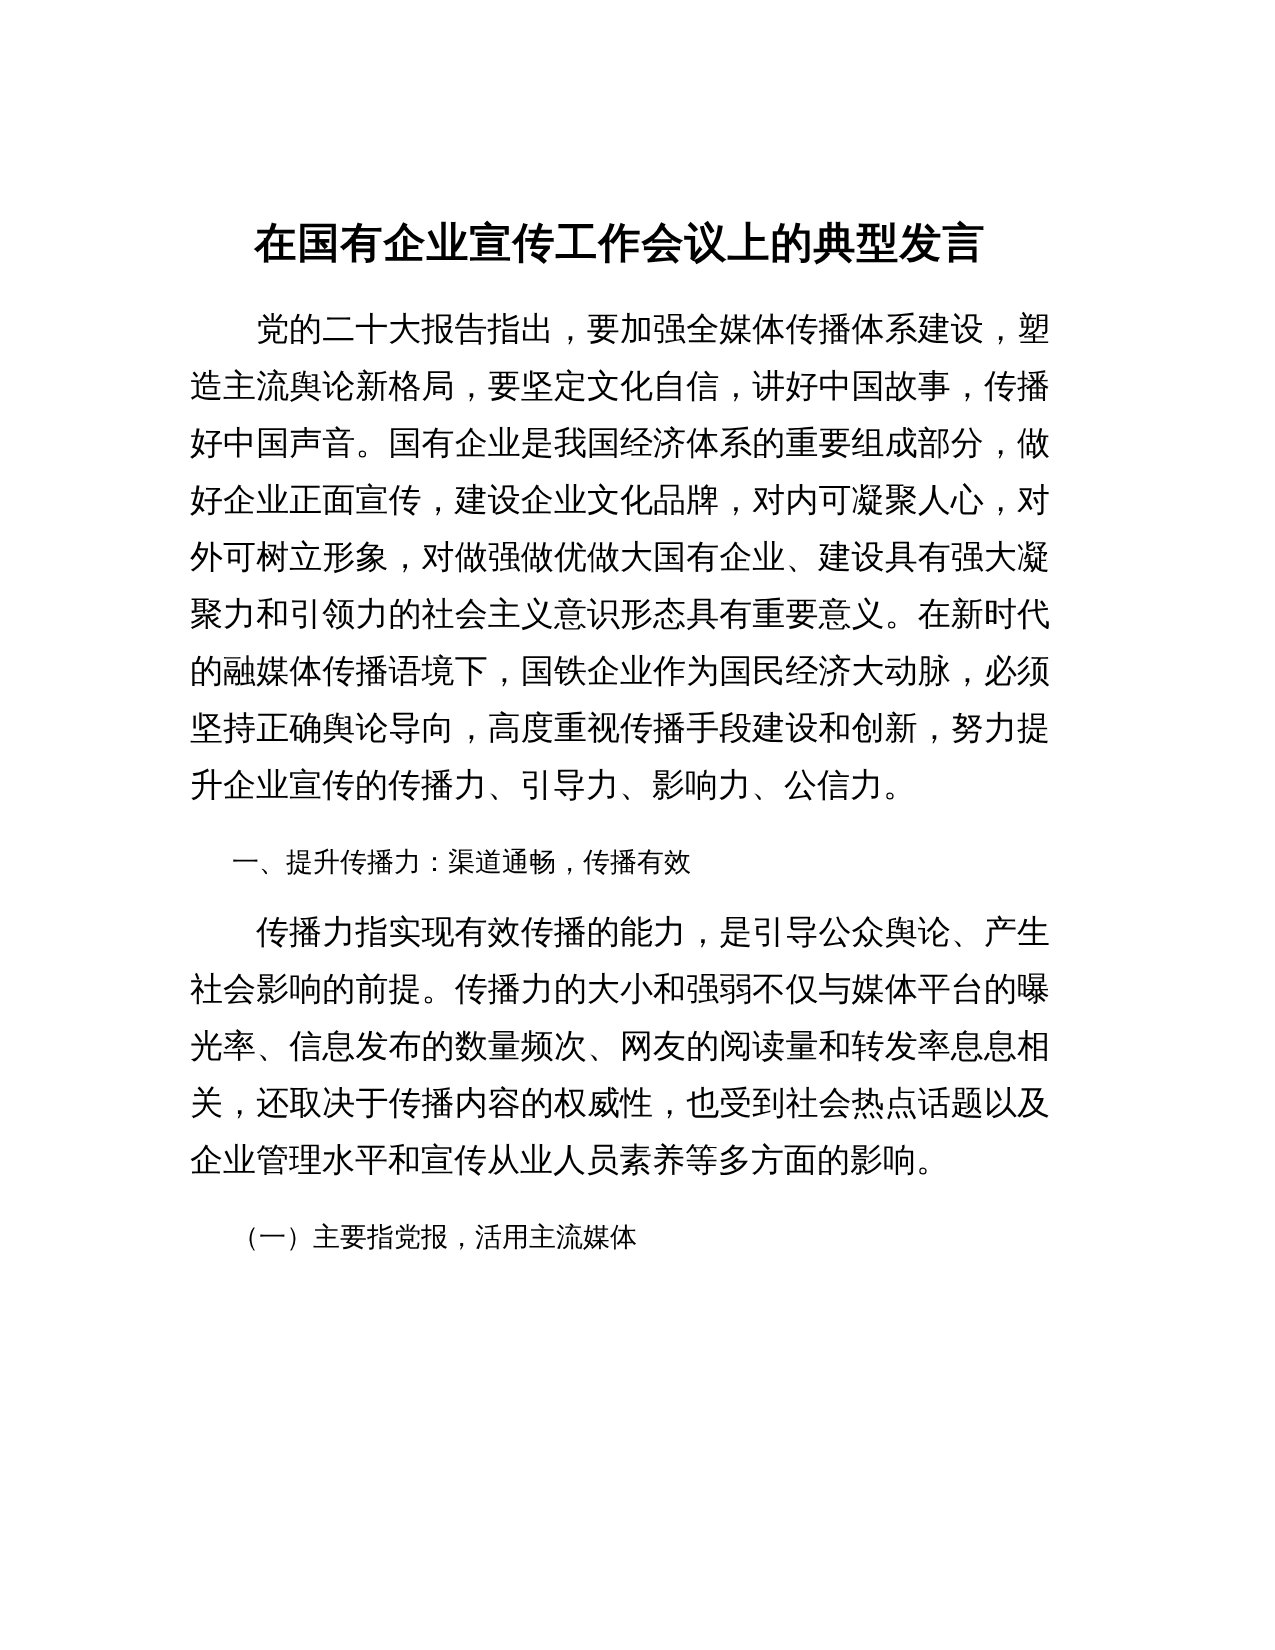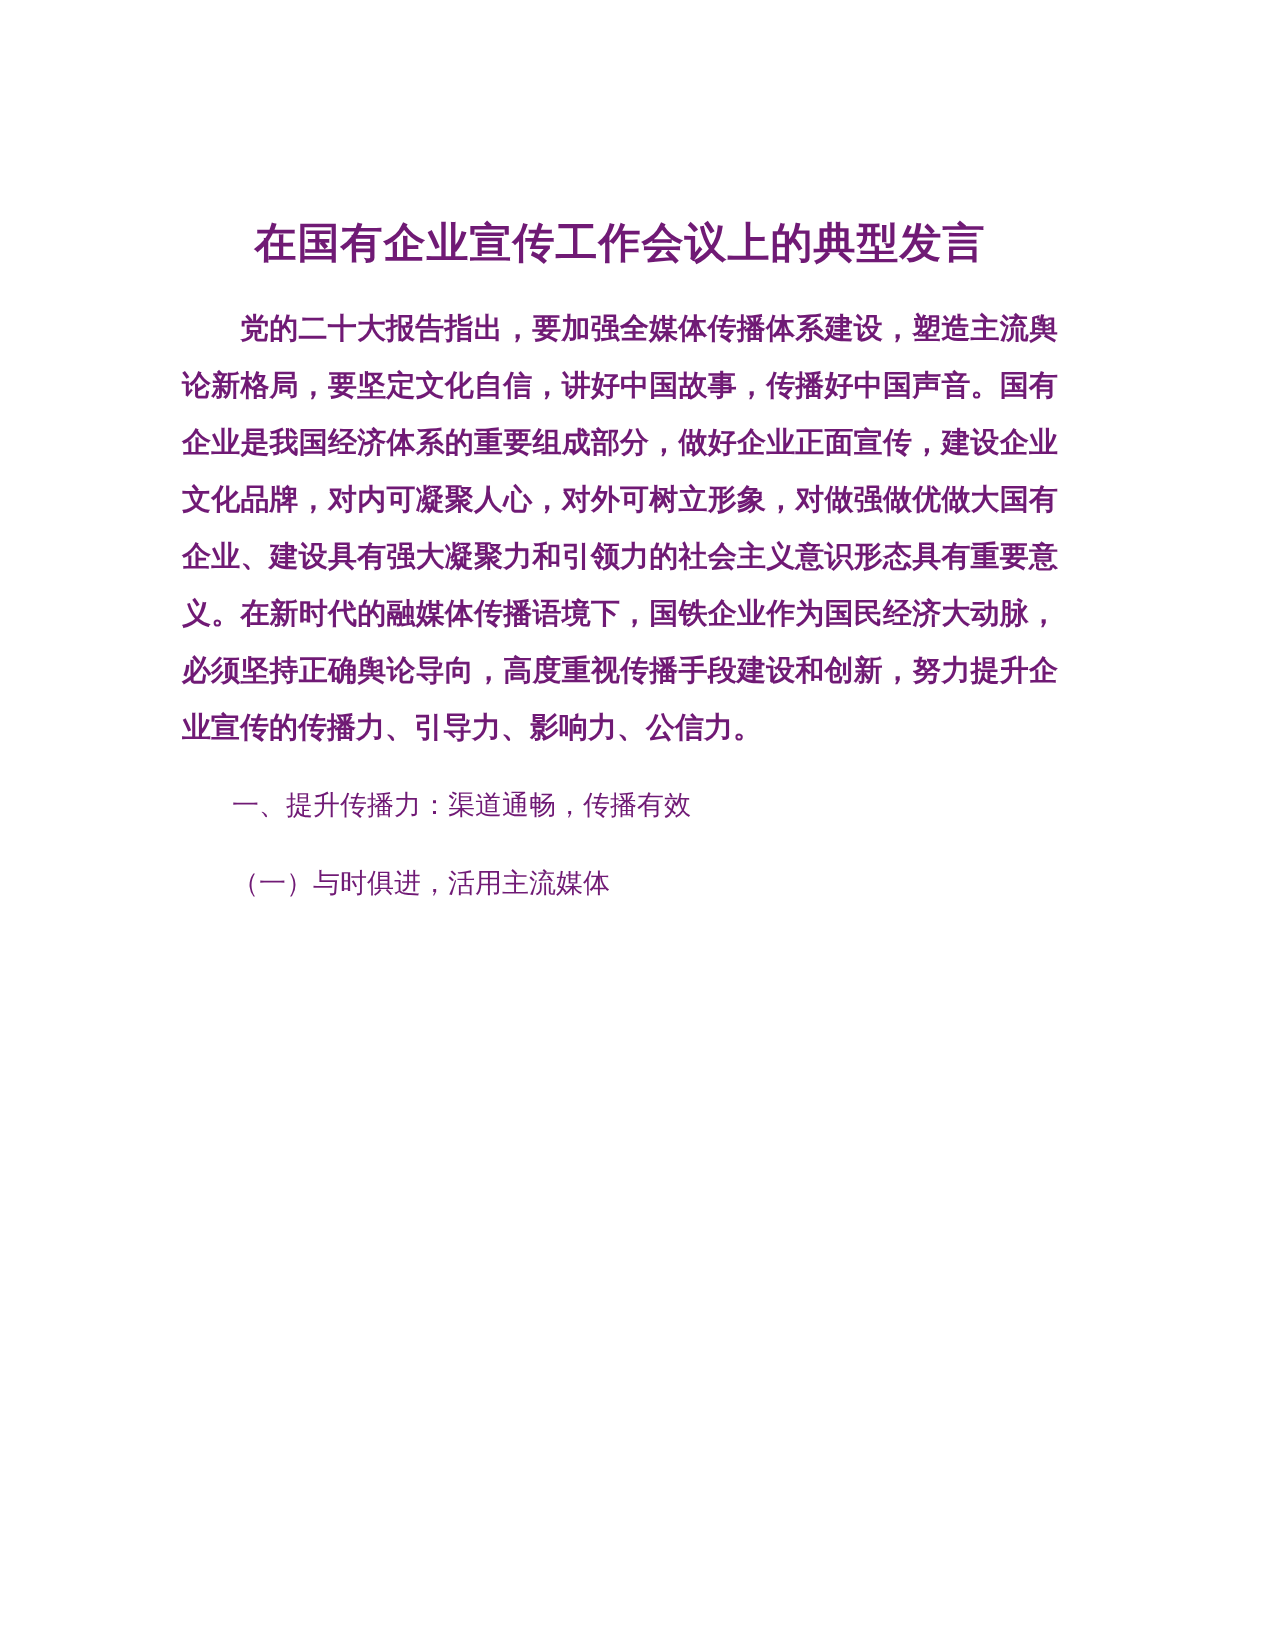--- a/index.html
+++ b/index.html
@@ -9,54 +9,54 @@
   }
   .page {
     position: relative;
     width: 1275px;
     height: 1650px;
     margin: 0 auto;
     background: #ffffff;
     box-sizing: border-box;
     padding: 212px 213px 0 178px;
     font-family: "Liberation Sans", "DejaVu Sans", sans-serif;
-    color: #701a75;
+    color: #000000;
     overflow: hidden;
   }
   .doc-title {
     font-size: 42px;
     font-weight: bold;
     line-height: 62px;
     text-align: center;
     margin: 0 0 26px 0;
     letter-spacing: 1px;
   }
   .para {
-    font-size: 29px;
+    font-size: 33px;
     line-height: 57px;
     text-align: justify;
     text-justify: inter-ideograph;
     text-indent: 2em;
-    margin: 4px;
+    margin: 12px;
     word-break: break-all;
-    font-weight: bold;
   }
   .heading {
     font-size: 27px;
     line-height: 57px;
     text-indent: 2em;
     margin: 21px 0 12px 0;
   }
 </style>
 </head>
 <body>
 
 <div class="page">
   <h1 class="doc-title">在国有企业宣传工作会议上的典型发言</h1>
 
   <p class="para">党的二十大报告指出，要加强全媒体传播体系建设，塑造主流舆论新格局，要坚定文化自信，讲好中国故事，传播好中国声音。国有企业是我国经济体系的重要组成部分，做好企业正面宣传，建设企业文化品牌，对内可凝聚人心，对外可树立形象，对做强做优做大国有企业、建设具有强大凝聚力和引领力的社会主义意识形态具有重要意义。在新时代的融媒体传播语境下，国铁企业作为国民经济大动脉，必须坚持正确舆论导向，高度重视传播手段建设和创新，努力提升企业宣传的传播力、引导力、影响力、公信力。</p>
 
   <p class="heading">一、提升传播力：渠道通畅，传播有效</p>
 
+  <p class="para">传播力指实现有效传播的能力，是引导公众舆论、产生社会影响的前提。传播力的大小和强弱不仅与媒体平台的曝光率、信息发布的数量频次、网友的阅读量和转发率息息相关，还取决于传播内容的权威性，也受到社会热点话题以及企业管理水平和宣传从业人员素养等多方面的影响。</p>
 
-  <p class="heading">（一）与时俱进，活用主流媒体</p>
+  <p class="heading">（一）主要指党报，活用主流媒体</p>
 
 </div>
 
 </body></html>

